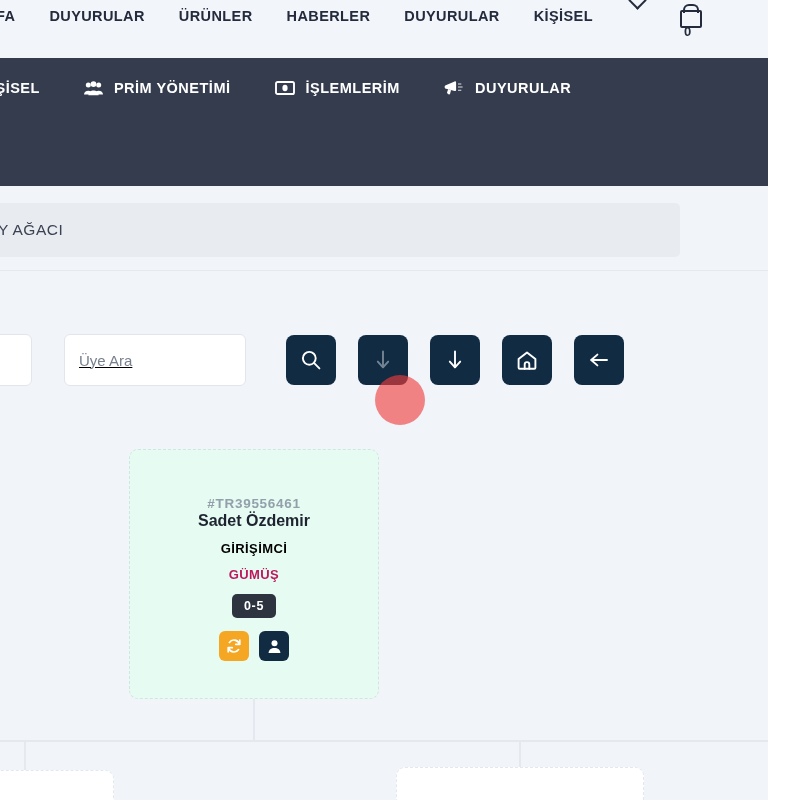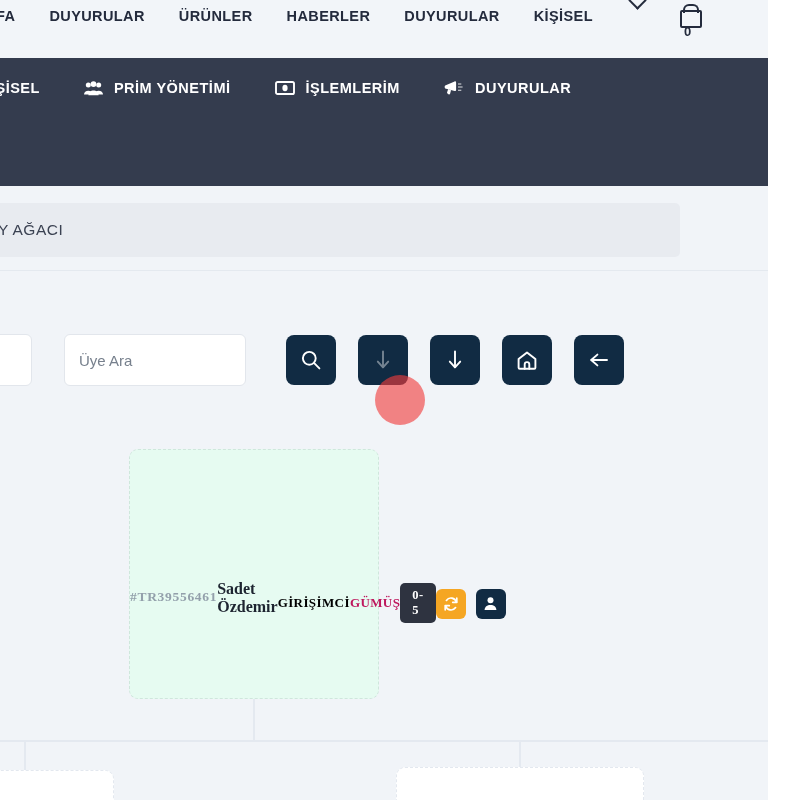--- a/index.html
+++ b/index.html
@@ -111,21 +111,21 @@
     width:768px; height:1px;
     background:#e4e9ef;
   }
 
   
   #toolbar {
     position:absolute; left:-44px; top:332px;
     height:56px;
     display:flex; align-items:center; gap:0;
   }
-  .tb-slot { display:flex; align-items:center; }
+  .tb-slot { display:flex; align-items:center;text-decoration:underline; }
   #filter-select {
     width:76px; height:52px;
     background:#ffffff;
     border:1px solid #e2e6ec;
     border-radius:6px;
     margin-right:32px;
   }
   #search-input {
     width:182px; height:52px;
     background:#ffffff;
@@ -153,21 +153,21 @@
   #tb-search { margin-left:40px; }
 
   
   #tree { position:absolute; left:0; top:440px; width:768px; height:360px; }
 
   .node-card {
     position:absolute;
     background:#e6fbf1;
     border:1.6px dashed #cfe6dc;
     border-radius:9px;
-    display:flex; flex-direction:row; align-items:center;font-family:Liberation Serif, serif;
+    display:flex; flex-direction:column; align-items:center;
   }
   #root-card {
     left:129px; top:9px;
     width:250px; height:250px;
     padding-top:46px;
   }
   .card-id {
     font-size:13.5px;
     font-weight:700;
     color:#93a0ab;

